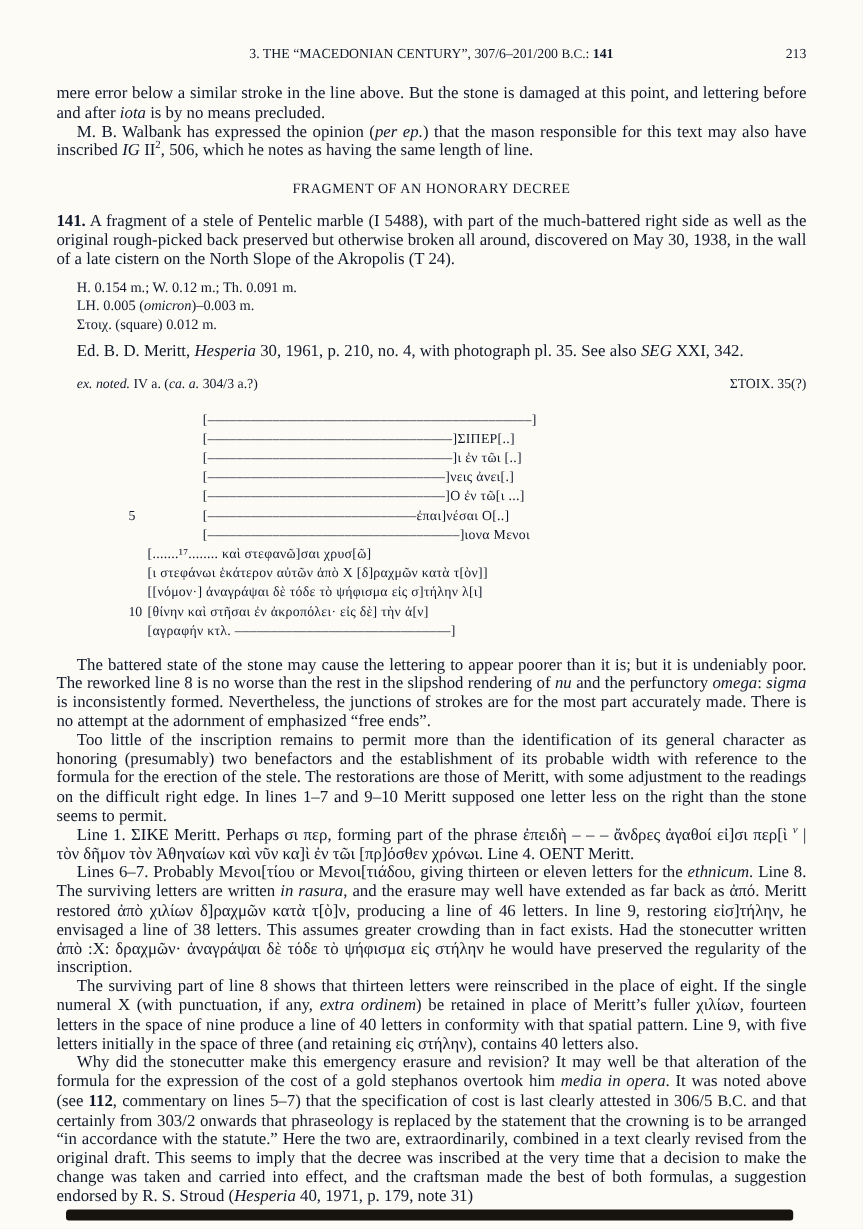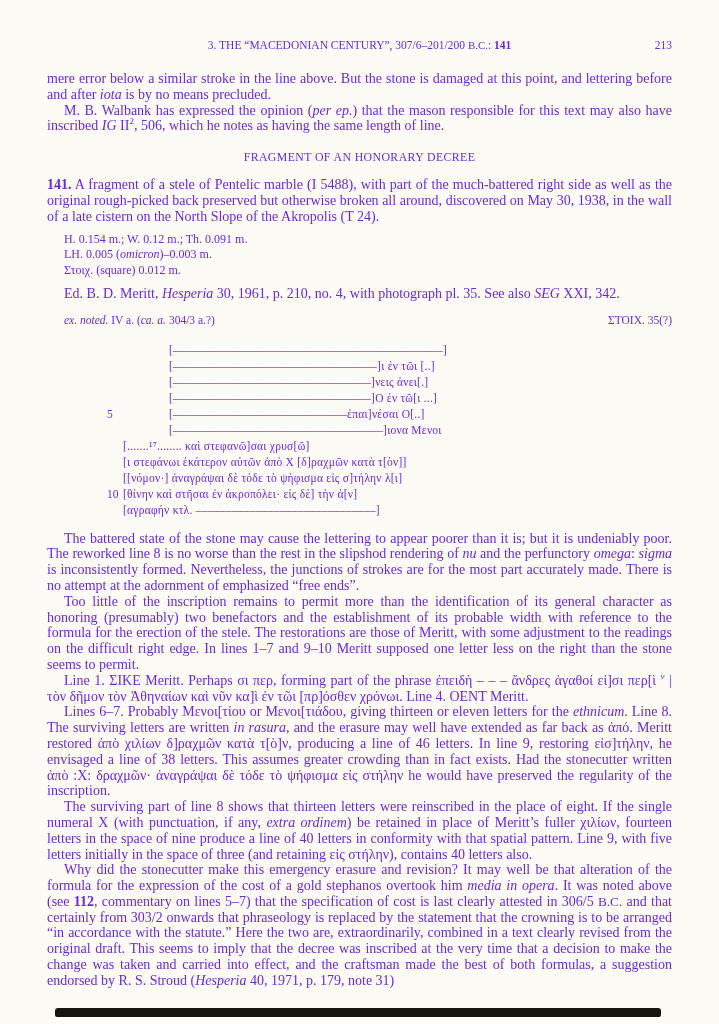--- a/index.html
+++ b/index.html
@@ -1,19 +1,19 @@
 <!DOCTYPE html>
 <html><head>
 <meta charset="utf-8">
 <style>
   * { margin: 0; padding: 0; box-sizing: border-box; }
   html, body { background: #efeee9; }
   .page {
     width: 719px; height: 1024px; margin: 0 auto;
-    background: #fcfbf6; color: #6d28d9;
+    background: #fcfbf6; color: #0f172a;
     font-family: "Liberation Serif", "DejaVu Serif", serif;
     position: relative; padding: 38px 47px 0 47px;
     overflow: hidden;
   }
   .running-head { position: relative; text-align: center; font-size: 11.5px; line-height: 15px; margin-bottom: 18px; }
   .rh-center { display: inline-block; }
   .rh-page-num { position: absolute; right: 0; top: 0; }
 
   .seg-i  { font-style: italic; }
   .seg-b  { font-weight: bold; }
@@ -78,20 +78,24 @@
       <span class="stoich-right">ΣΤΟΙΧ. 35(?)</span>
     </div>
 
     <div class="inscription">
       <div class="insc-row offset">
         <span class="insc-num"></span>
         <span class="insc-text">[–––––––––––––––––––––––––––––––––––––––––––––]</span>
       </div>
       <div class="insc-row offset">
         <span class="insc-num"></span>
+        <span class="insc-text">[––––––––––––––––––––––––––––––––––]ΣΙΠΕΡ[..]</span>
+      </div>
+      <div class="insc-row offset">
+        <span class="insc-num"></span>
         <span class="insc-text">[––––––––––––––––––––––––––––––––––]ι ἐν τῶι [..]</span>
       </div>
       <div class="insc-row offset">
         <span class="insc-num"></span>
         <span class="insc-text">[–––––––––––––––––––––––––––––––––]νεις ἀνει[.]</span>
       </div>
       <div class="insc-row offset">
         <span class="insc-num"></span>
         <span class="insc-text">[–––––––––––––––––––––––––––––––––]Ο ἐν τῶ[ι ...]</span>
       </div>

